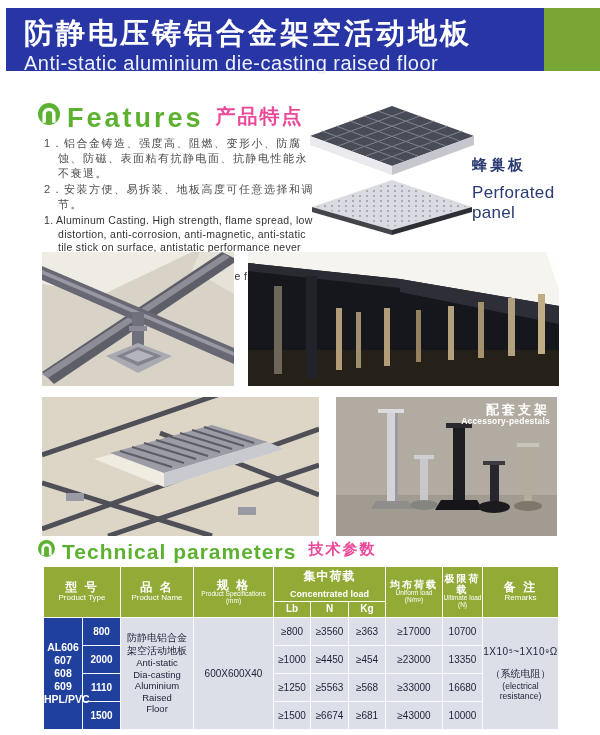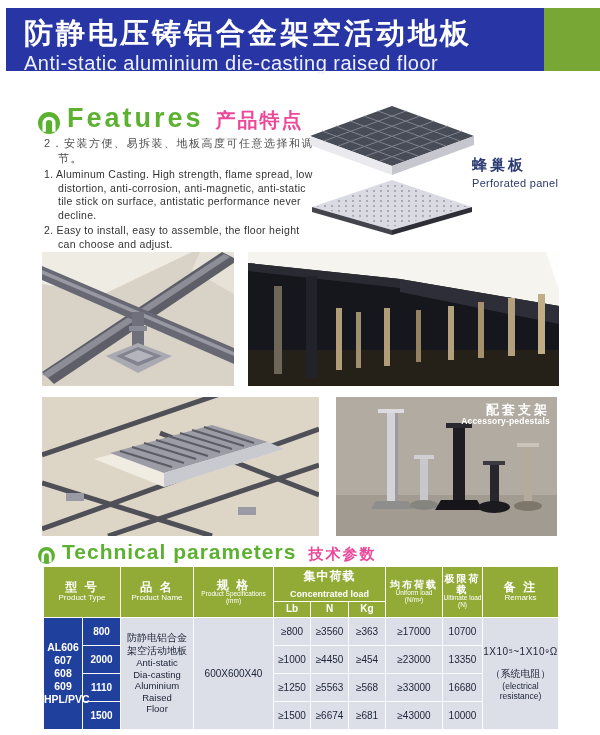--- a/index.html
+++ b/index.html
@@ -7,42 +7,42 @@
         font-family:"Liberation Sans","DejaVu Sans",sans-serif;}
 
   
   .banner{position:absolute;top:8px;left:6px;width:600px;height:63px;display:flex;}
   .banner-main{width:538px;background:var(--header-blue,#2836a5);color:#fff;padding-left:18px;box-sizing:border-box;}
   .banner-accent{flex:1;background:var(--header-green,#78a736);}
   .title-zh{font-size:29px;font-weight:bold;letter-spacing:3px;margin-top:9px;line-height:32px;}
   .title-en{font-size:20px;letter-spacing:0.5px;margin-top:3px;color:#eef1fc;}
 
   
-  .sec-head{position:absolute;display:flex;align-items:flex-end;}
+  .sec-head{position:absolute;display:flex;align-items:flex-start;}
   .sec-icon{display:inline-block;line-height:0;margin-right:7px;}
   .sec-title-en{color:var(--accent-green,#5cb230);font-weight:bold;}
   .sec-title-zh{color:#ec4899;font-weight:bold;margin-left:12px;}
   .feat-head{top:103px;left:38px;}
   .feat-head .sec-title-en{font-size:27px;letter-spacing:3px;}
   .feat-head .sec-title-zh{font-size:20px;letter-spacing:2px;}
   .tech-head{top:540px;left:38px;}
   .tech-head .sec-title-en{font-size:21px;letter-spacing:1px;}
   .tech-head .sec-title-zh{font-size:15px;letter-spacing:2px;}
 
   
   .feat-text{position:absolute;top:136px;left:44px;width:274px;}
   .feat-text p{margin:0;padding-left:14px;text-indent:-14px;}
   .feat-text p.zh{font-size:11px;line-height:15px;letter-spacing:1.5px;color:#4c4c4c;margin-bottom:1px;}
   .feat-text p.en{font-size:10.5px;line-height:13.5px;letter-spacing:0.3px;color:#333;margin-top:2px;}
 
   
   .panel-art{position:absolute;top:104px;left:302px;width:180px;height:132px;}
   .panel-label{position:absolute;top:156px;left:472px;color:#2b3a72;}
   .pl-zh{font-size:15px;font-weight:bold;letter-spacing:3px;}
-  .pl-en{font-size:11px;margin-top:2px;letter-spacing:0.3px;}
+  .pl-en{font-size:17px;margin-top:8px;letter-spacing:0.3px;}
 
   
   .photo{position:absolute;line-height:0;}
   .photo-a{top:252px;left:42px;}
   .photo-b{top:252px;left:248px;}
   .photo-c{top:397px;left:42px;}
   .photo-d{top:397px;left:336px;}
   .ped-label{position:absolute;top:403px;left:336px;width:214px;text-align:right;color:#fff;line-height:1.1;}
   .ped-label .pd-zh{font-size:13px;font-weight:bold;letter-spacing:3px;}
   .ped-label .pd-en{font-size:8.5px;font-weight:bold;letter-spacing:0.2px;}
@@ -88,20 +88,21 @@
       <svg width="22" height="22" viewBox="0 0 20 20">
           <circle cx="10" cy="10" r="10" fill="#5cb230"></circle>
           <path d="M5.6 18 V10.2 a4.4 4.4 0 0 1 8.8 0 V18" fill="none" stroke="#fff" stroke-width="3.1"></path>
         </svg>
     </span>
     <span class="sec-title-en">Features</span>
     <span class="sec-title-zh">产品特点</span>
   </div>
 
   <div class="feat-text">
+    <p class="zh">1．铝合金铸造、强度高、阻燃、变形小、防腐蚀、防磁、表面粘有抗静电面、抗静电性能永不衰退。</p>
     <p class="zh">2．安装方便、易拆装、地板高度可任意选择和调节。</p>
     <p class="en">1. Aluminum Casting. High strength, flame spread, low distortion, anti-corrosion, anti-magnetic, anti-static tile stick on surface, antistatic performance never decline.</p>
     <p class="en">2. Easy to install, easy to assemble, the floor height can choose and adjust.</p>
   </div>
 
   <div class="panel-art">
     <svg width="180" height="132" viewBox="0 0 180 132">
       <defs>
         <pattern id="dots" width="7" height="5" patternUnits="userSpaceOnUse">
           <circle cx="2" cy="2" r="1" fill="#9a9aa6"></circle>

